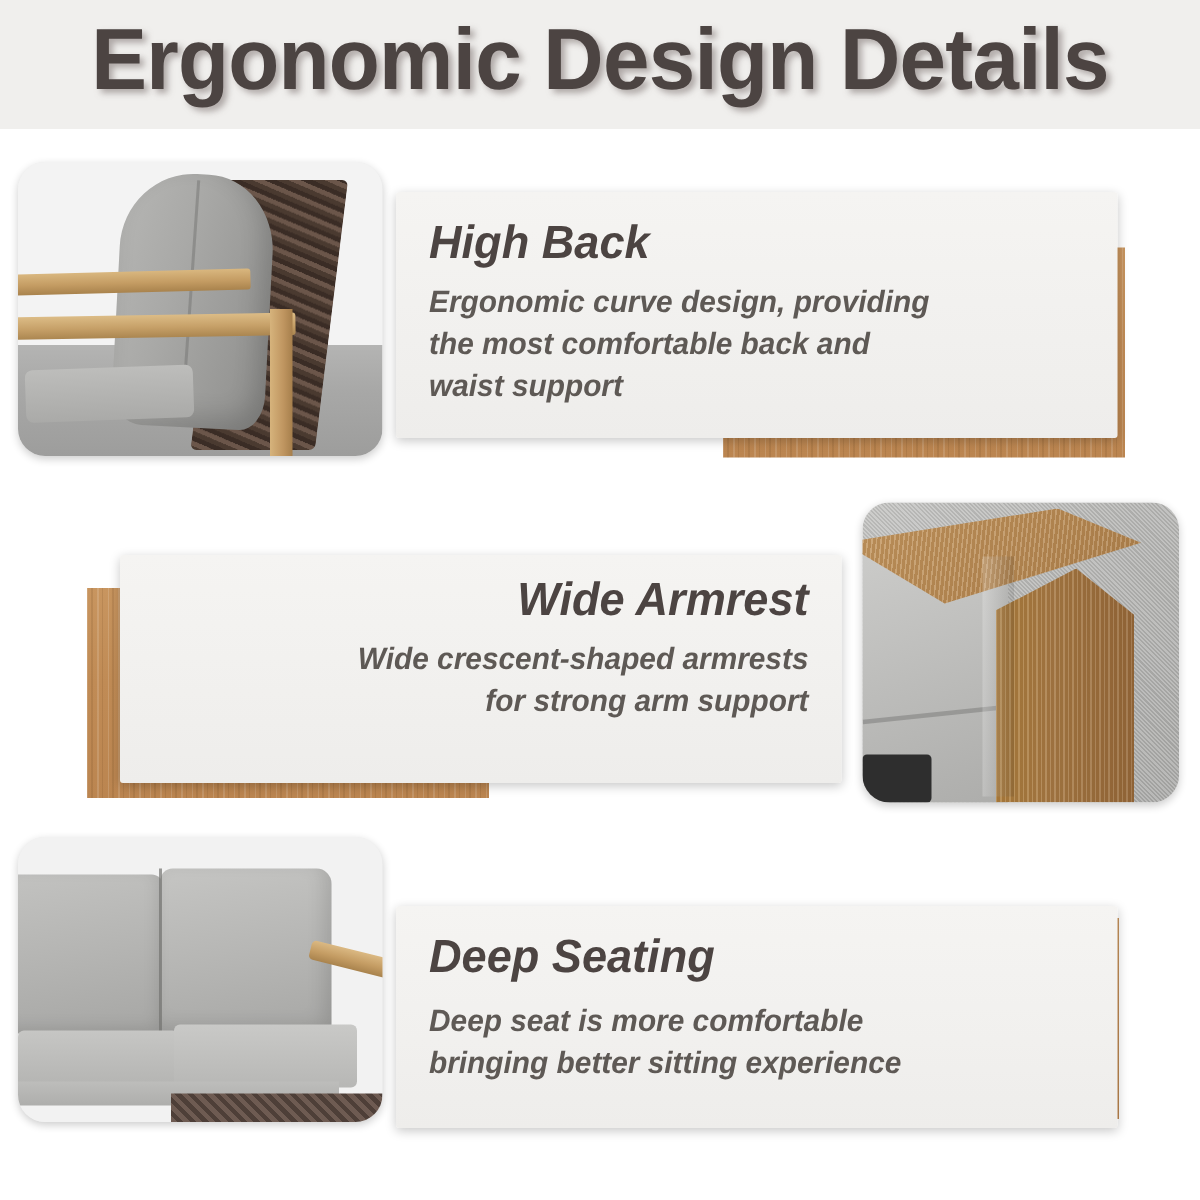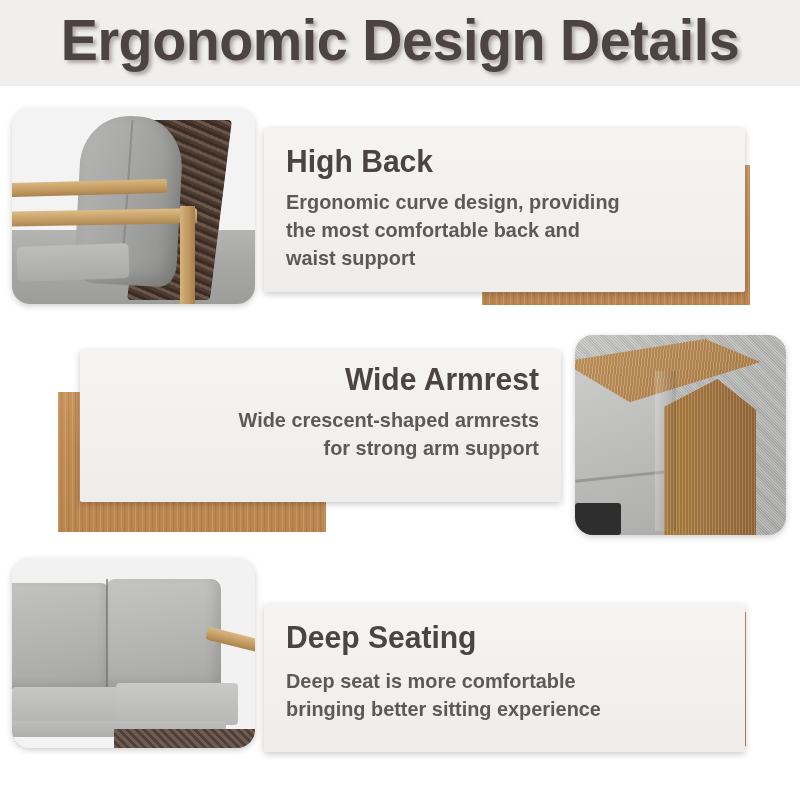--- a/index.html
+++ b/index.html
@@ -56,21 +56,21 @@
       linear-gradient(180deg,#c8955f 0%,#c08b55 45%,#bb8550 100%);
   }
 
   
   .card{
     position:absolute;
     background:linear-gradient(180deg,#f5f4f2 0%,#f1f0ee 60%,#eeedeb 100%);
     box-shadow:0 2px 7px rgba(0,0,0,.22);
     border-radius:2px;
   }
-  .card-body{position:absolute;left:0;top:0;right:0;bottom:0;}
+  .card-body{position:absolute;left:0;top:0;right:0;bottom:0;font-style:italic;}
 
   .headline{
     font-family:"Liberation Sans Narrow","Liberation Sans",sans-serif;
     font-weight:bold;
     font-size:31px;
     color:#4c4442;
     line-height:1.06;
     margin:0;
     white-space:nowrap;
     transform:scaleX(.97);
@@ -196,21 +196,21 @@
         <div class="rail2"></div>
         <div class="post"></div>
       </div>
     </div>
   </div>
 
   <div class="block">
 
     <div class="wood" style="left:58px;top:392px;width:268px;height:140px;"></div>
 
-    <div class="card" style="left:80px;top:350px;width:481px;height:152px;">
+    <div class="card" style="left:80px;top:370px;width:481px;height:152px;">
       <div class="card-body" style="padding:14px 22px 0 0;">
         <div class="headline right-al">Wide Armrest</div>
         <div style="height:9px;"></div>
         <div class="para right-al">Wide crescent-shaped armrests</div>
         <div class="para right-al">for strong arm support</div>
       </div>
     </div>
 
     <div class="photo" id="ph2" style="left:575px;top:335px;width:211px;height:200px;">
       <div class="photo-inner">

